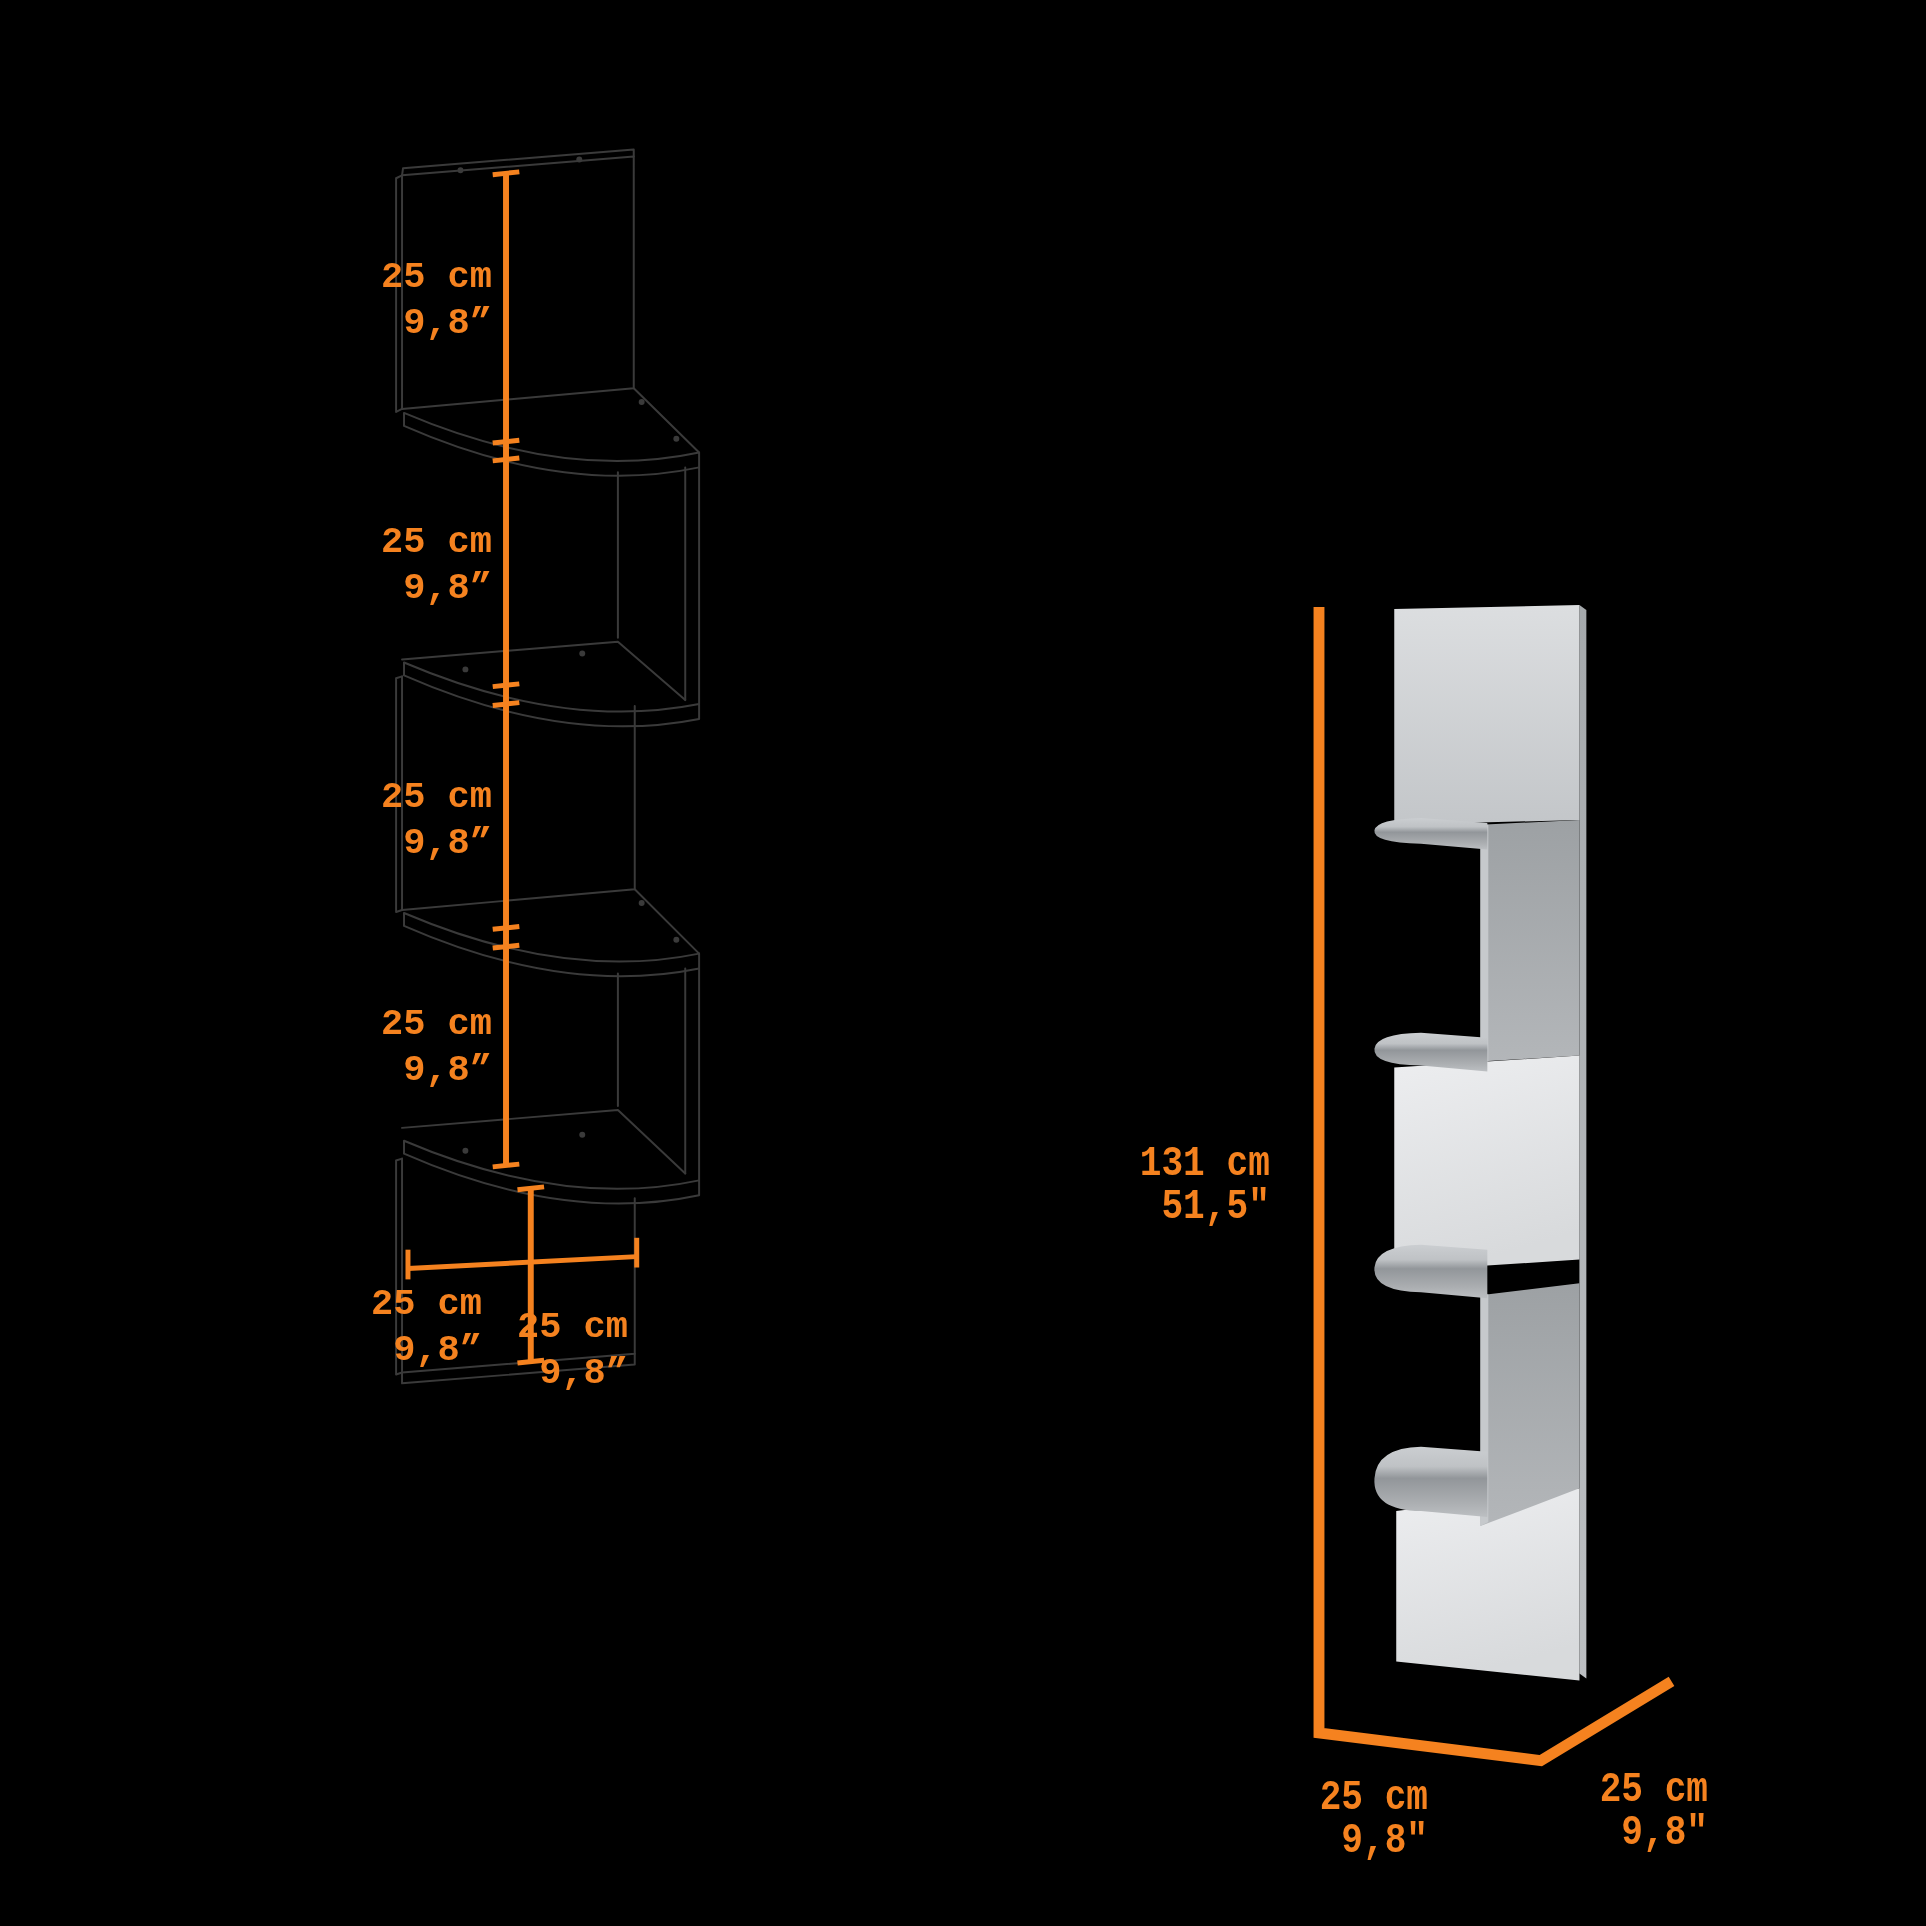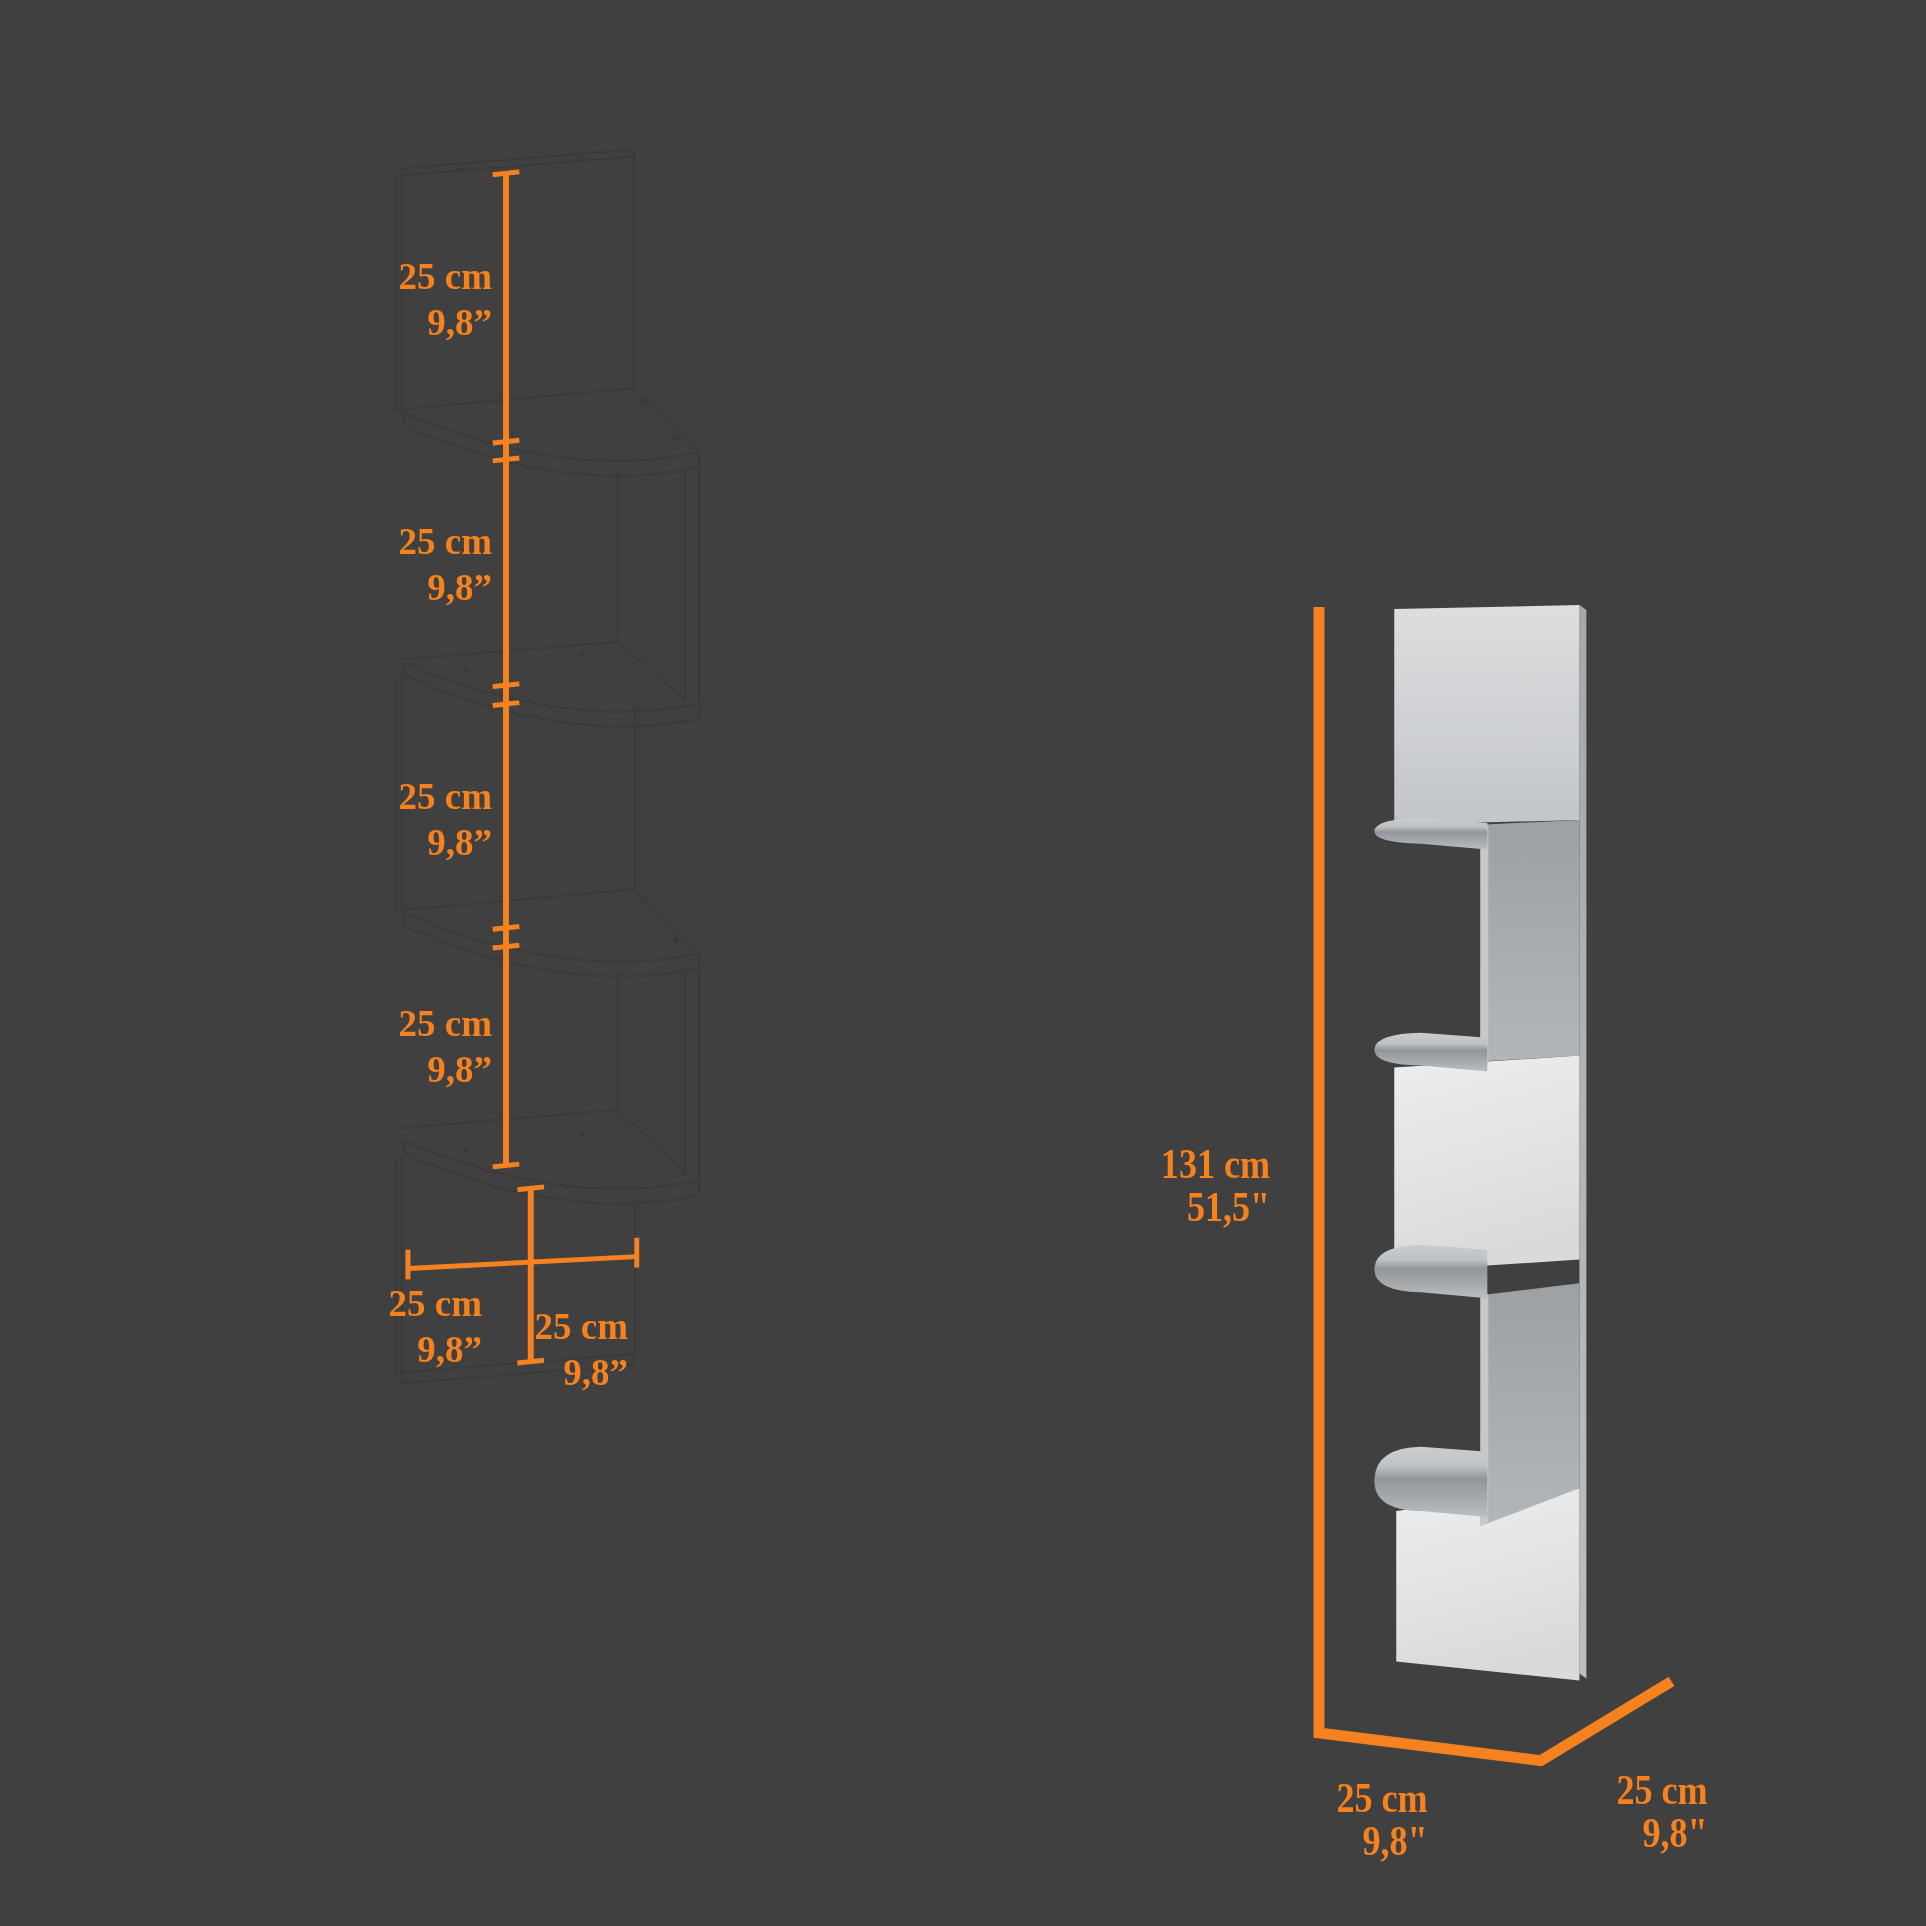--- a/index.html
+++ b/index.html
@@ -1,18 +1,18 @@
 <!DOCTYPE html>
 <html style="--accent: #f5821f; --line: #3a3a3a;"><head>
 <meta charset="utf-8">
 <style>
   :root{ --accent:#f5821f; --line:#3a3a3a; }
   html,body{margin:0;padding:0;background:#fff;}
-  .canvas{position:relative;width:1927px;height:1927px;background:#404040;overflow:hidden;
-          font-family:Liberation Serif, serif;}
+  .canvas{position:relative;width:1927px;height:1927px;background:#000000;overflow:hidden;
+          font-family:Liberation Mono, monospace;}
   .art{position:absolute;left:0;top:0;}
   .ln{stroke:var(--line);stroke-width:2;fill:none;stroke-linejoin:round;stroke-linecap:round;}
   .dot{fill:var(--line);}
   .acc{fill:var(--accent);}
   .accln{stroke:var(--accent);fill:none;}
   .lbl{position:absolute;color:var(--accent);text-align:right;white-space:nowrap;font-weight:bold;}
   .lbl-left{font-size:37px;line-height:46px;}
   .lbl-right{font-size:43px;line-height:43px;transform:scaleX(.84);transform-origin:100% 50%;}
   .lbl span{display:block;}
 </style>

